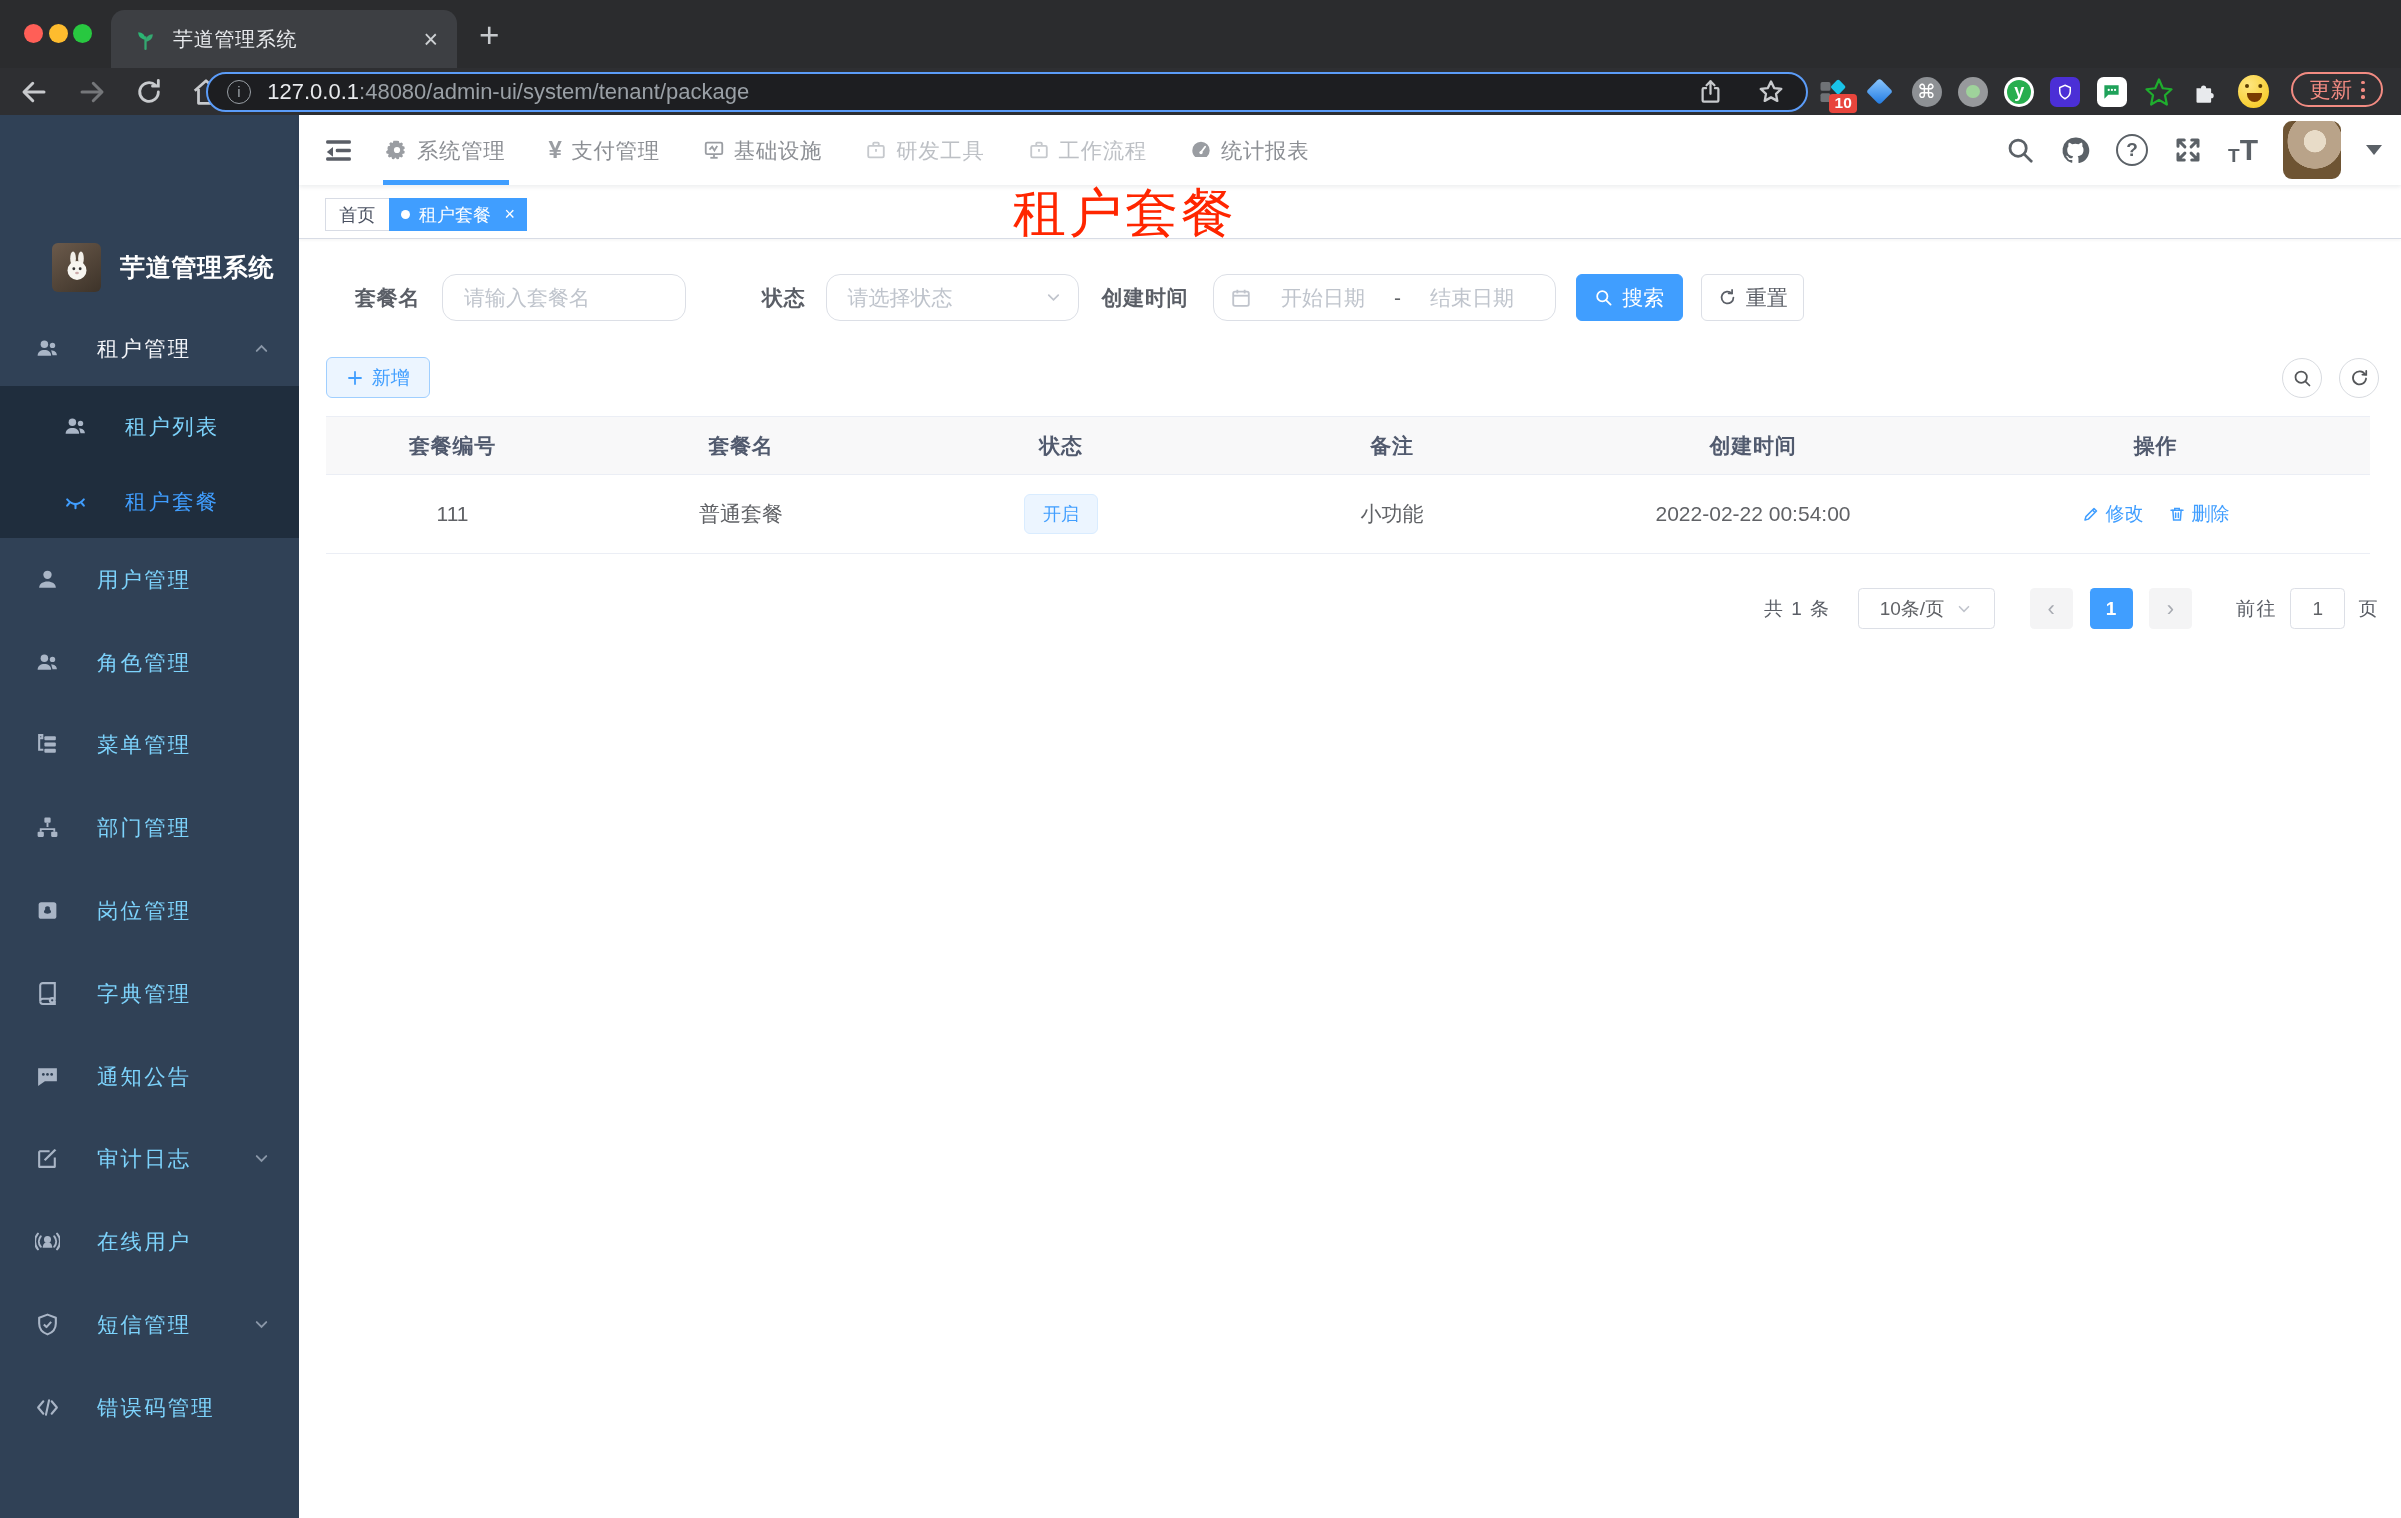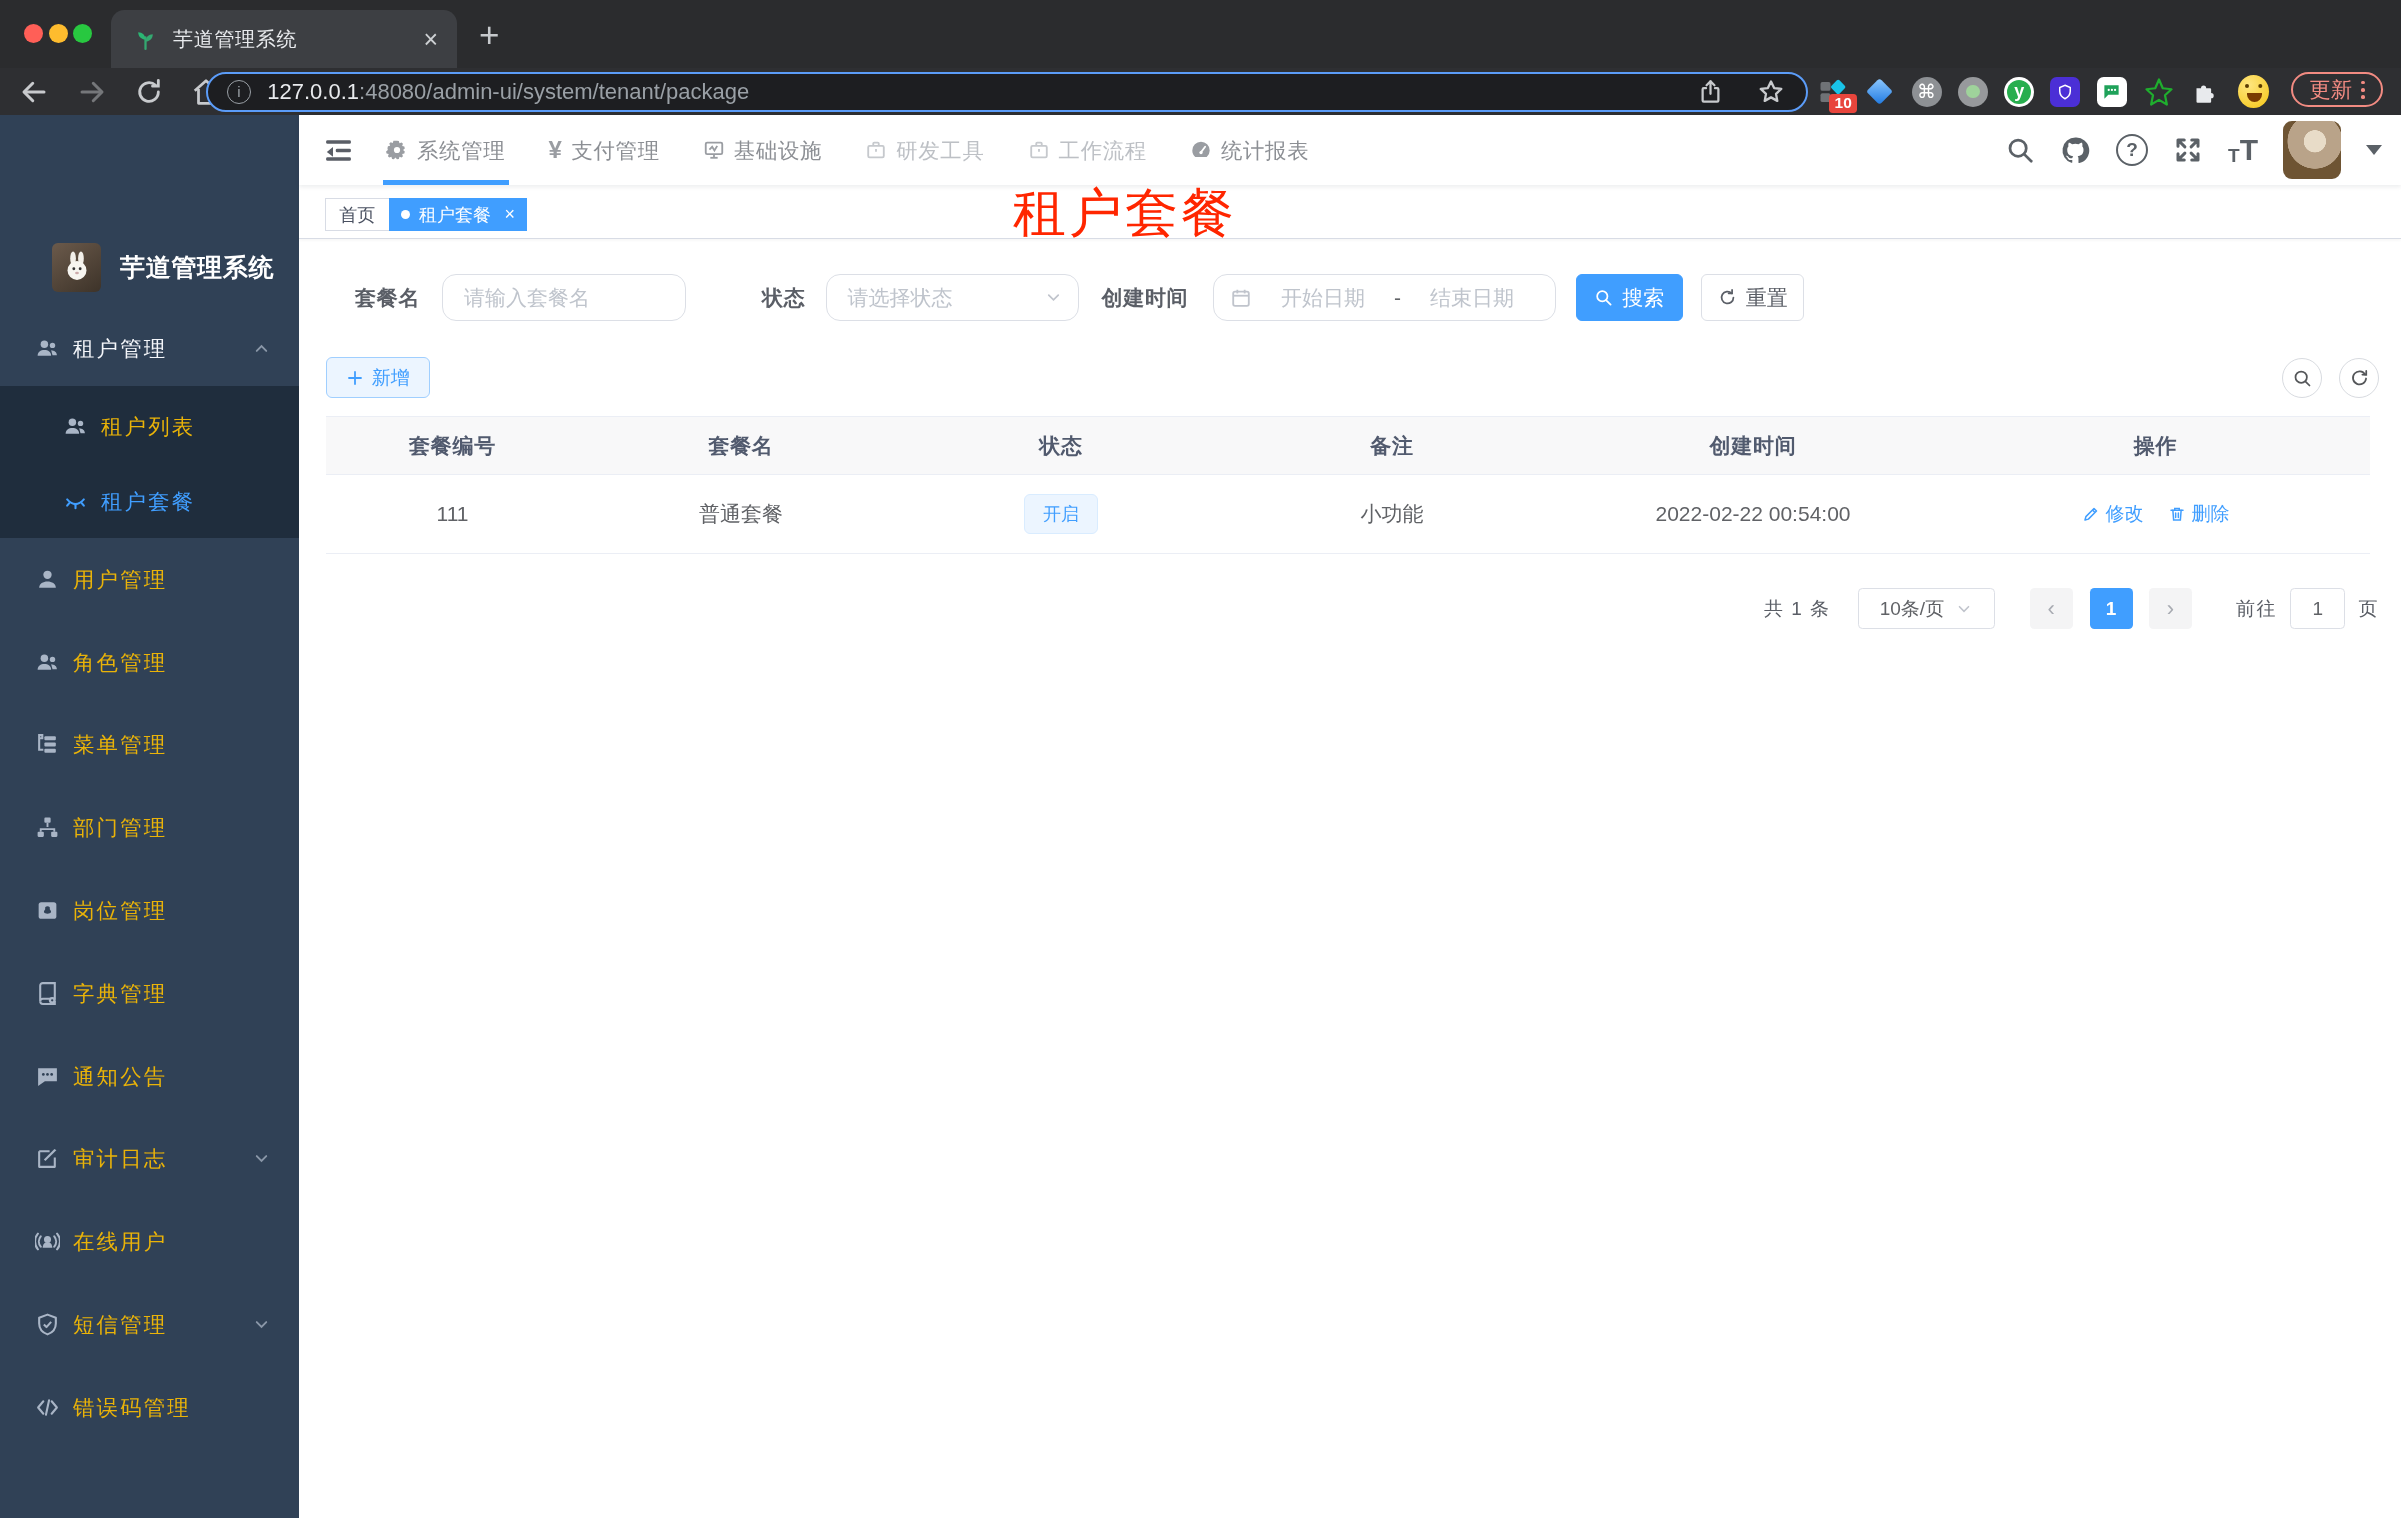--- a/index.html
+++ b/index.html
@@ -49,23 +49,23 @@
   .dots3 i{width:3.7px;height:3.7px;border-radius:50%;background:#f28b82}
   
   .app{position:absolute;top:115px;left:0;right:0;bottom:0;display:flex}
   .sidebar{width:299px;flex-shrink:0;background:#304156;position:relative;color:#bfcbd9}
   .logo-row{position:absolute;top:128px;left:52px;display:flex;align-items:center}
   .logo-img{width:49px;height:49px;border-radius:6px;overflow:hidden;
     background:linear-gradient(145deg,#6b5a4b,#3d3329);display:flex;align-items:center;justify-content:center}
   .logo-title{margin-left:19px;color:#ffffff;font-size:25px;font-weight:700;letter-spacing:0.7px}
   .submenu-bg{position:absolute;top:271px;left:0;width:100%;height:152px;background:#1f2d3d}
   .s-item{position:absolute;left:0;width:100%;height:52px;display:flex;align-items:center;
-    padding-left:34px;box-sizing:border-box;font-size:21.4px;color:#eab308}
+    padding-left:34px;box-sizing:border-box;font-size:21.4px;color:#7dd3fc}
   .s-item .ic{width:27px;display:flex;justify-content:center;color:#a9b5c6}
-  .s-item .lb{margin-left:12px;letter-spacing:2.2px}
+  .s-item .lb{margin-left:36px;letter-spacing:2.2px}
   .s-item.parent{color:#f4f6fa}
   .s-item.sub{padding-left:62px}
   .s-item.active{color:#409eff}
   .s-item.active .ic{color:#409eff}
   .s-chev{position:absolute;right:28px;color:#8a97a8}
   
   .main{flex:1;position:relative;background:#0f172a}
   .navbar{position:absolute;top:0;left:0;right:0;height:70px;background:#fff;
     box-shadow:0 1.5px 4.4px rgba(0,21,41,.08);z-index:3}
   .hamburger{position:absolute;left:22px;top:18px;width:35px;height:35px;display:flex;align-items:center;justify-content:center;color:#5a5e66}

